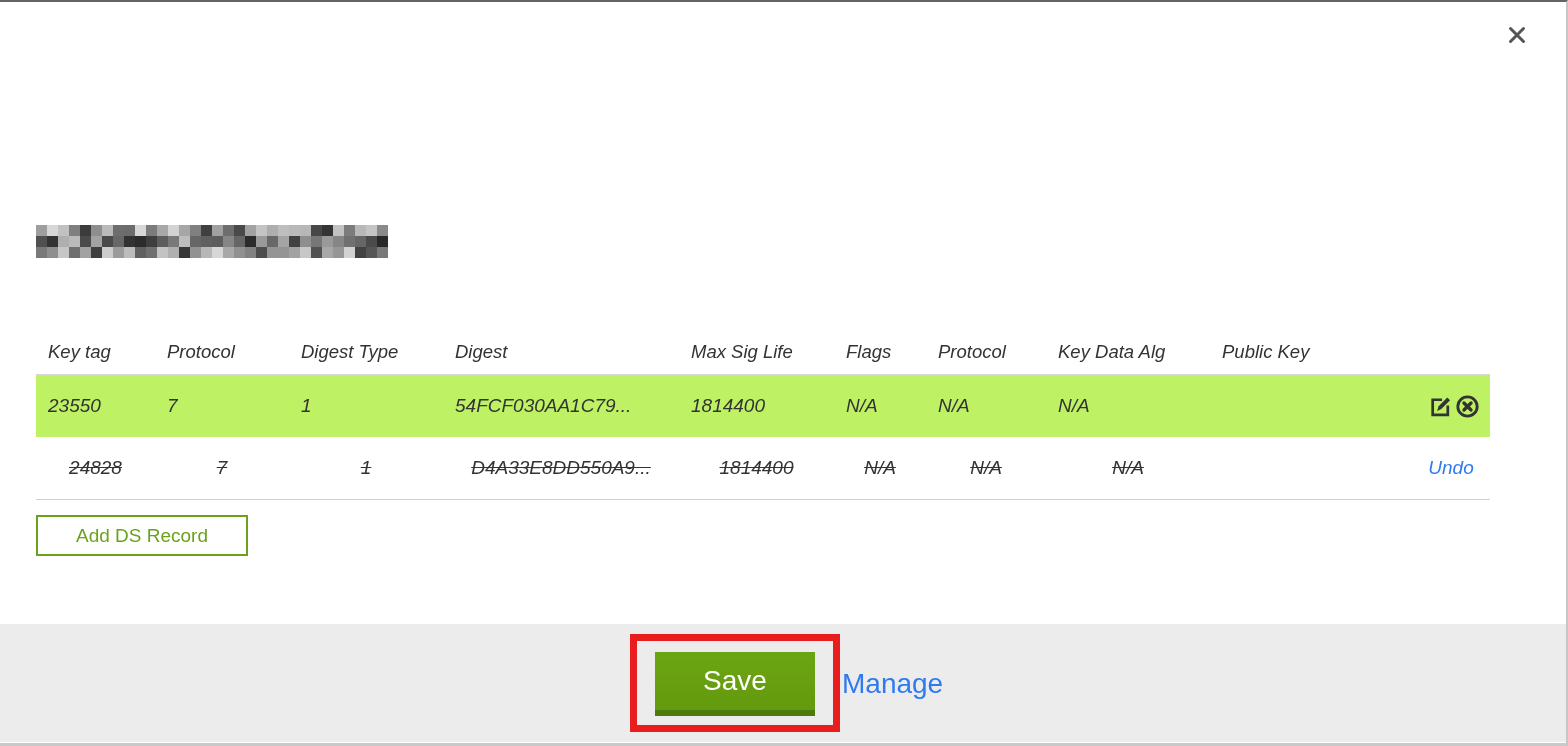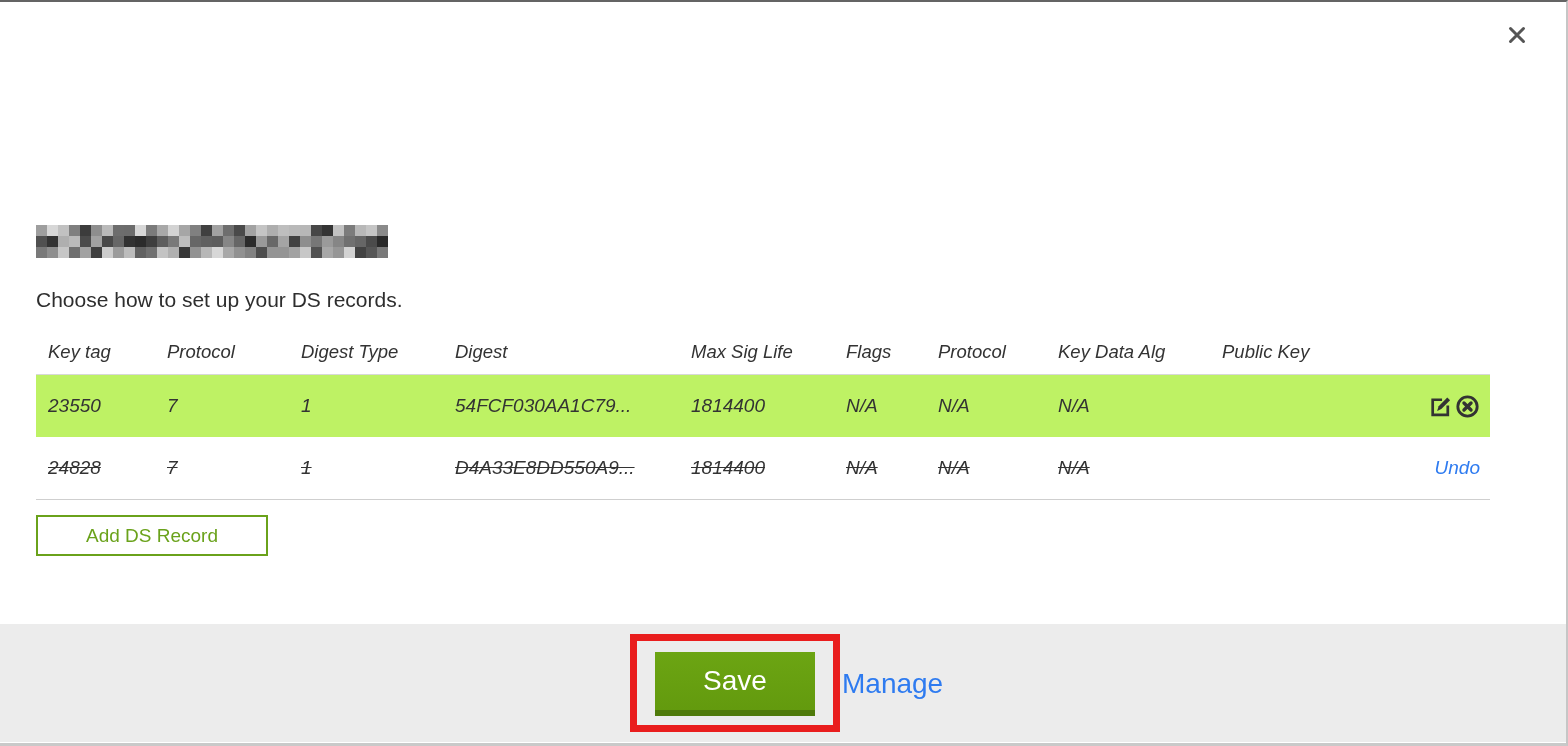--- a/index.html
+++ b/index.html
@@ -27,29 +27,29 @@
   th{
     text-align:left;font-size:18.5px;font-weight:400;color:#333;
     padding:0 12px;height:44px;vertical-align:middle;border-bottom:1px solid #d8d8d8;
     overflow:hidden;white-space:nowrap;
   }
   td{
     font-size:19px;color:#333;padding:0 12px;height:62px;vertical-align:middle;
     overflow:hidden;white-space:nowrap;
   }
   tr.shaded{background:#bef264;}
-  tr.deleted td{text-decoration:line-through;}
+  tr.deleted td{text-decoration:line-through;text-align:center;}
   tr.deleted td.actions{text-decoration:none;}
   tbody tr:last-child td{border-bottom:1px solid #cfcfcf;}
   td.actions{text-align:right;padding-right:10px;}
   .icon-btn{display:inline-block;width:25px;height:25px;vertical-align:middle;cursor:pointer;}
   .icon-btn+.icon-btn{margin-left:2px;}
   .undo-link{color:var(--link_blue);font-size:19px;cursor:pointer;text-decoration:none;}
   .add-btn{
-    position:absolute;left:36px;top:513px;width:232px;height:41px;
+    position:absolute;left:36px;top:513px;width:212px;height:41px;
     background:#fff;border:2px solid var(--accent_green);color:var(--accent_green);
     font-size:19px;display:flex;align-items:center;justify-content:center;
     cursor:pointer;box-sizing:border-box;
   }
   .footer{position:absolute;left:0;right:0;top:622px;height:118px;background:#ececec;}
   .annotation{
     position:absolute;left:630px;top:632px;width:210px;height:98px;
     border:7px solid var(--annotation_red);box-sizing:border-box;pointer-events:none;z-index:5;
   }
   .save-btn{
@@ -170,21 +170,20 @@
       <div style="background: rgb(199, 199, 199);"></div>
       <div style="background: rgb(81, 81, 81);"></div>
       <div style="background: rgb(167, 167, 167);"></div>
       <div style="background: rgb(150, 150, 150);"></div>
       <div style="background: rgb(210, 210, 210);"></div>
       <div style="background: rgb(66, 66, 66);"></div>
       <div style="background: rgb(86, 86, 86);"></div>
       <div style="background: rgb(121, 121, 121);"></div>
     </div>
 
-  <div class="instruction">Choose how to set up your DS records.</div>
 
   <div class="table-wrap">
     <table>
       <colgroup>
         <col style="width:119px">
           <col style="width:134px">
           <col style="width:154px">
         <col style="width:236px">
           <col style="width:155px">
           <col style="width:92px">

